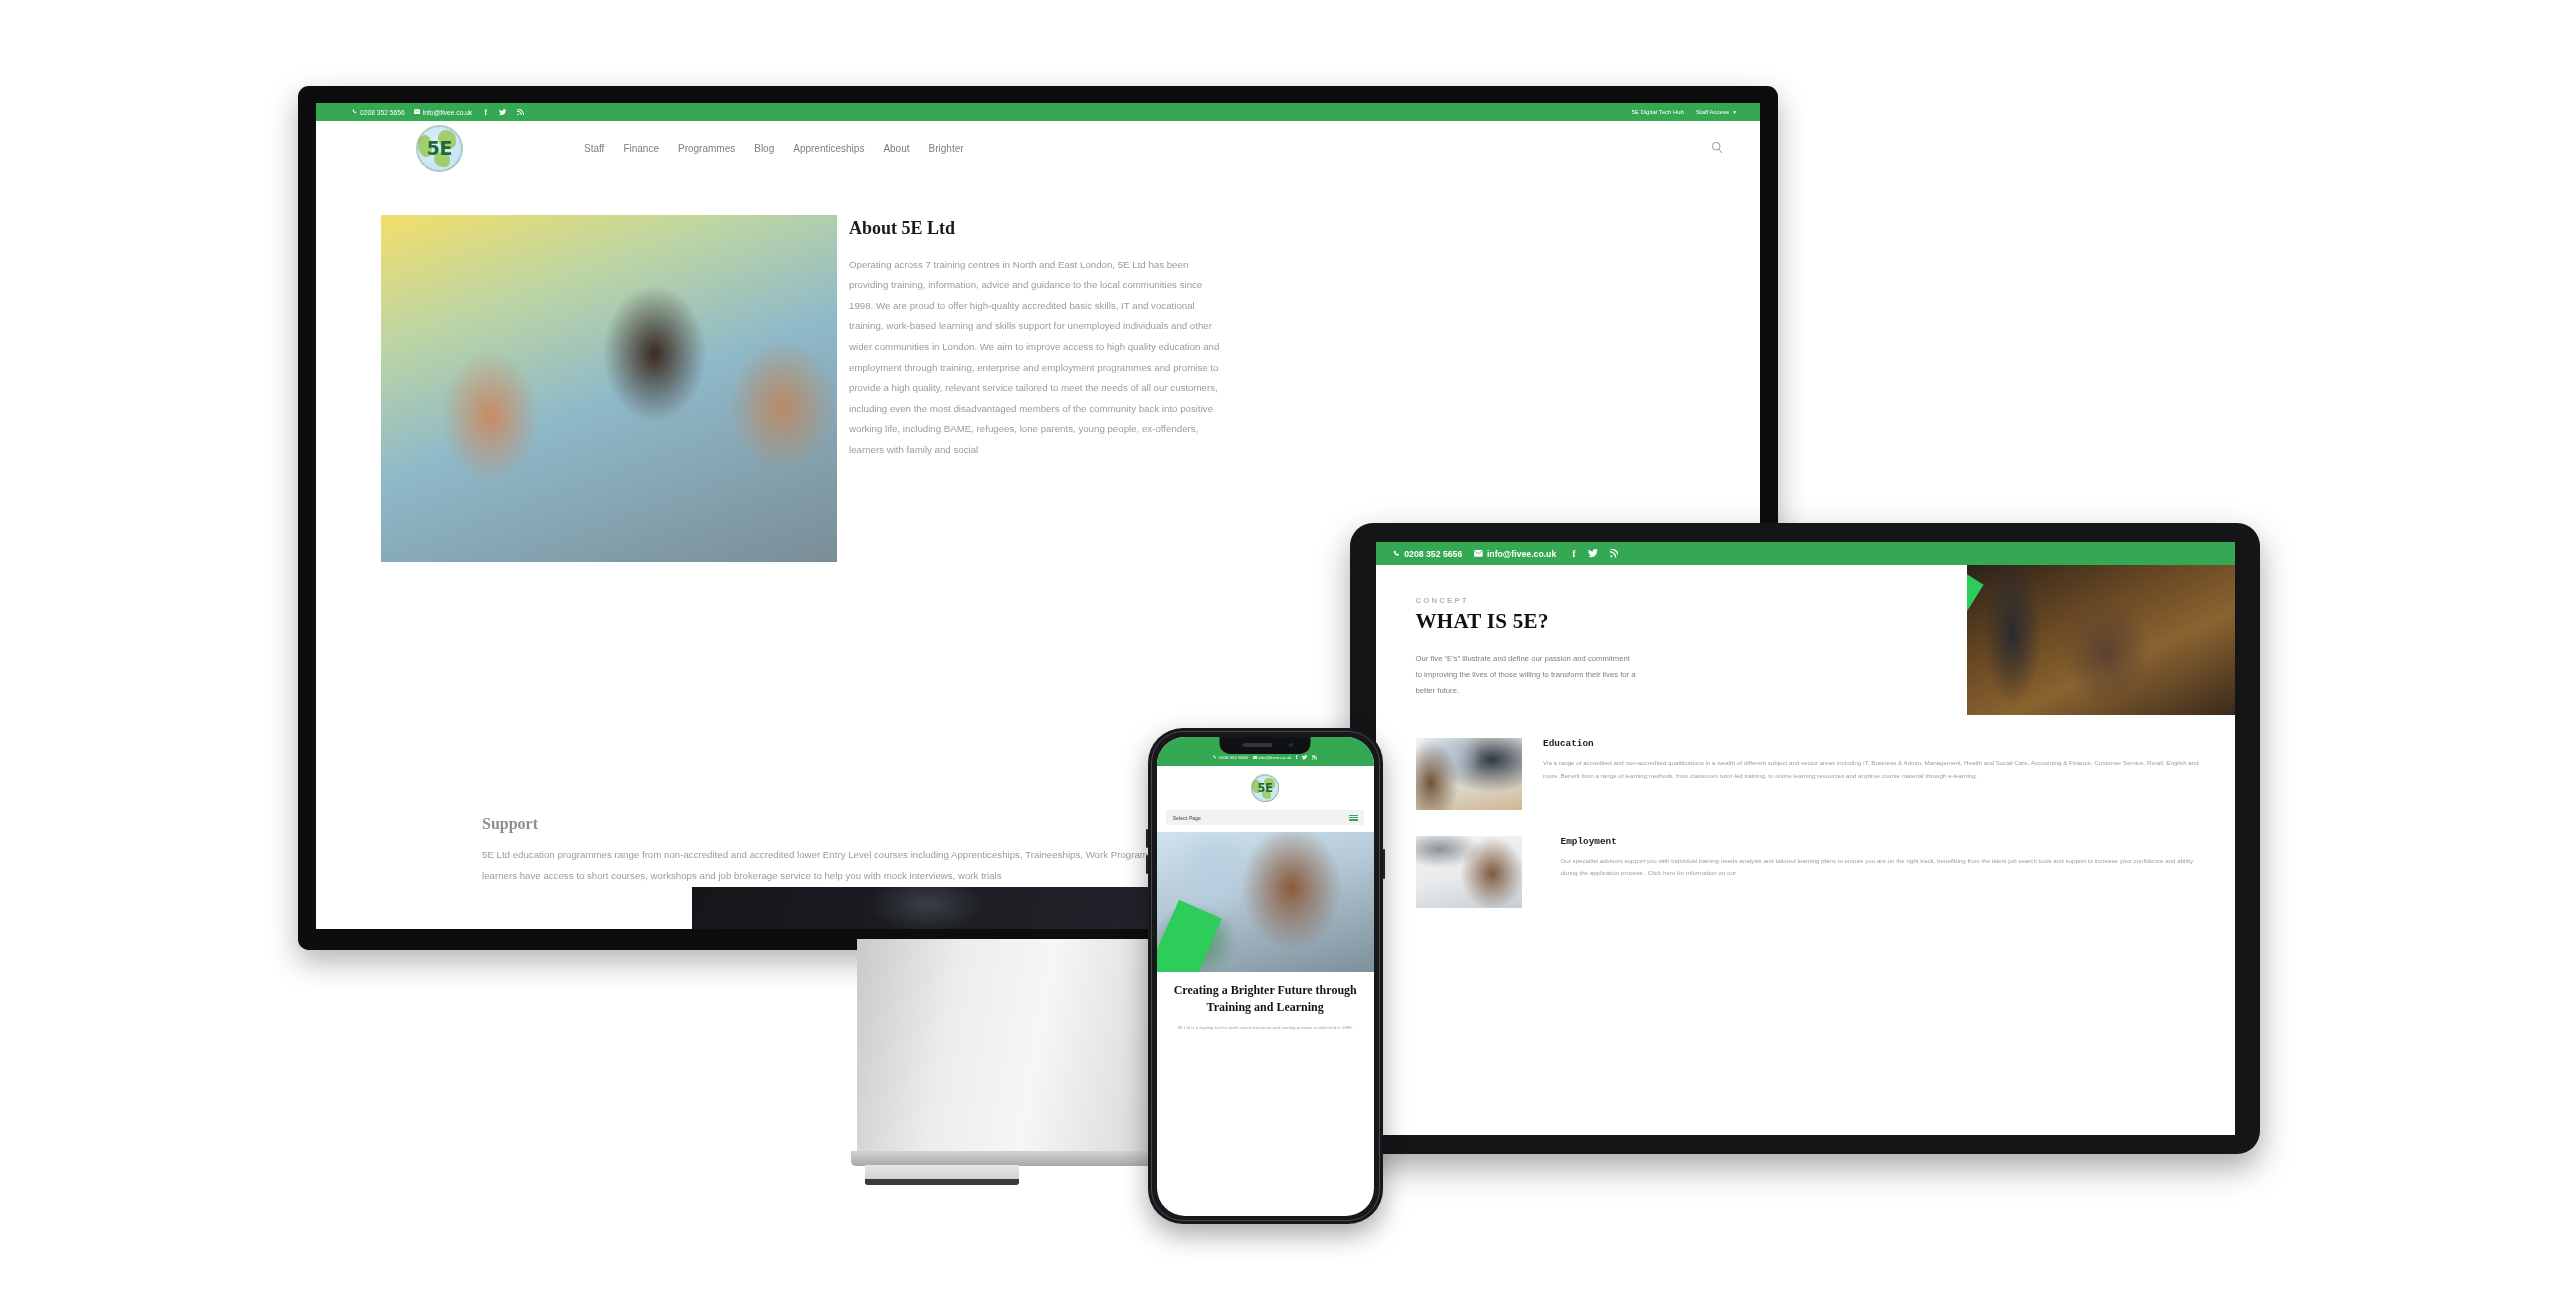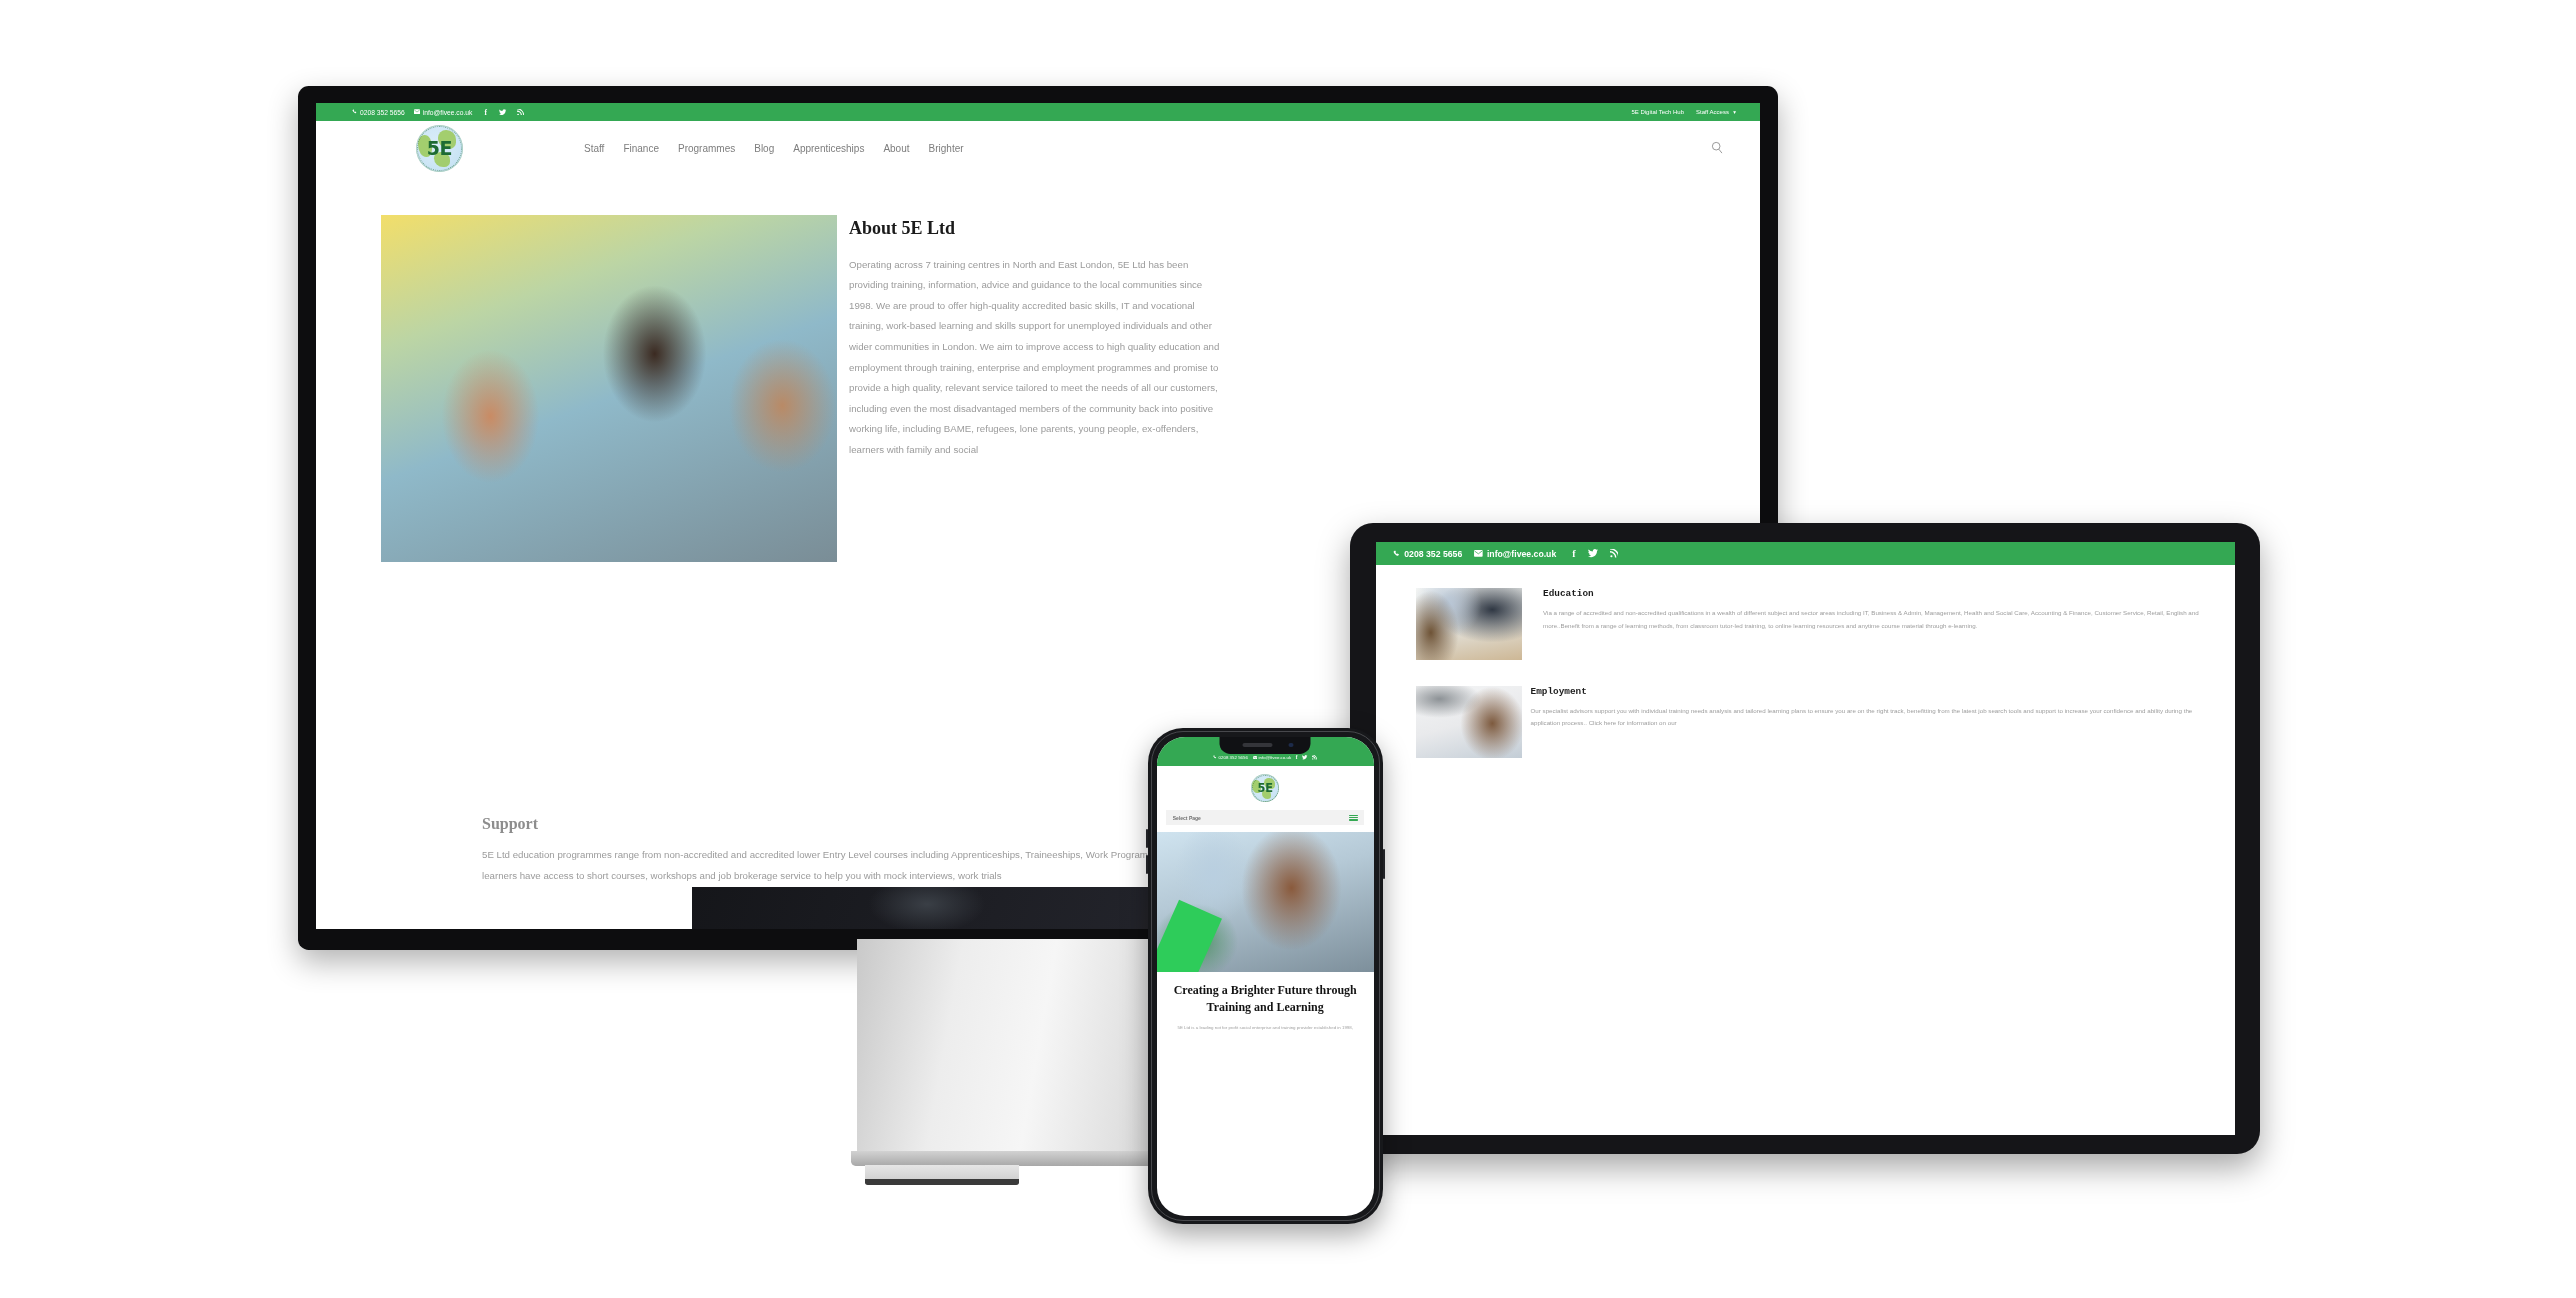--- a/index.html
+++ b/index.html
@@ -260,32 +260,43 @@
           <span class="soc">
             <svg width="8.7" height="8.7" viewBox="0 0 16 16">
                 <circle cx="2.6" cy="13.4" r="2" fill="#fff"></circle>
                 <path d="M0 6.4a9.2 9.2 0 0 1 9.2 9.2h2.6A11.8 11.8 0 0 0 0 3.8z" fill="#fff"></path>
                 <path d="M0 .7a14.9 14.9 0 0 1 14.9 14.9h2.4A17.3 17.3 0 0 0 0-1.7z" fill="#fff"></path>
               </svg>
           </span>
         </div>
       </div>
 
+      <div class="hero" style="height:150px;">
+        <div class="hero-photo">
+          <div class="photo ph-server"></div>
+          <div class="hero-diag"></div>
+        </div>
+        <div style="position:absolute;left:40px;top:31px;width:221px;">
+          <div style="color:#b6b6b6;font-size:8px;letter-spacing:2px;font-weight:700;">CONCEPT</div>
+          <h2 style="font-family:'Liberation Serif',serif;font-weight:700;font-size:21px;color:#111;margin-top:4px;letter-spacing:0.3px;">WHAT IS 5E?</h2>
+          <p style="color:#7e7e7e;font-size:7.7px;line-height:2.05;margin-top:17.4px;">Our five “E’s” illustrate and define our passion and commitment to improving the lives of those willing  to transform their lives for a better future.</p>
+        </div>
+      </div>
 
       <div class="feature" style="padding:23px 32px 0 40px;gap:21.5px;">
         <div class="thumb" style="width:106px;height:72px;">
           <div class="photo ph-study"></div>
         </div>
         <div class="ftxt">
           <h3 style="font-size:9.4px;">Education</h3>
           <p style="font-size:6.2px;line-height:2.05;margin-top:8px;">Via a range of accredited and non-accredited qualifications in a wealth of different subject and sector areas including IT, Business &amp; Admin, Management, Health and Social Care, Accounting &amp; Finance, Customer Service, Retail, English and more..Benefit from a range of learning methods, from classroom tutor-led training, to online learning resources and anytime course material through e-learning.</p>
         </div>
       </div>
 
-      <div class="feature" style="padding:25.5px 32px 0 40px;gap:9px;">
+      <div class="feature" style="padding:25.5px 32px 0 40px;gap:39px;">
         <div class="thumb" style="width:106px;height:72px;">
           <div class="photo ph-think"></div>
         </div>
         <div class="ftxt">
           <h3 style="font-size:9.4px;">Employment</h3>
           <p style="font-size:6.2px;line-height:2.05;margin-top:8px;">Our specialist advisors support you with individual training needs analysis and tailored learning plans to ensure you are on the right track, benefitting from the latest job search tools and support to increase your confidence and ability during the application process.. Click here for information on our</p>
         </div>
       </div>
 
     </div>

